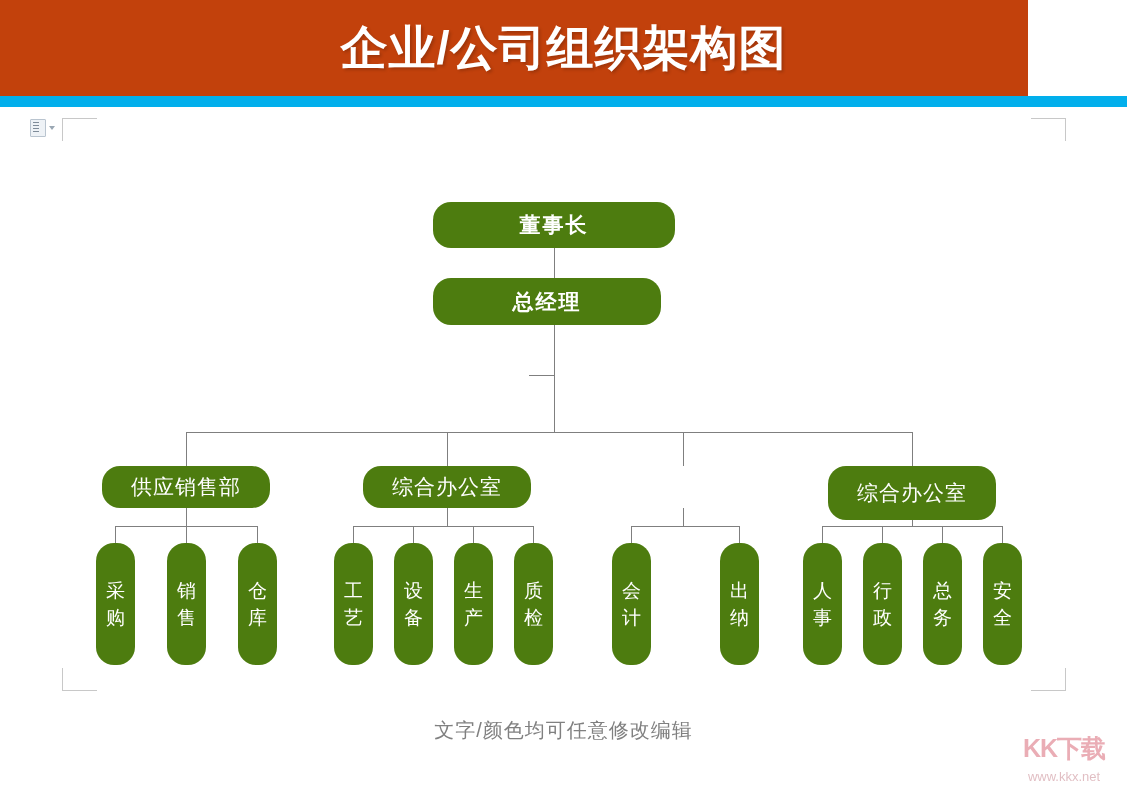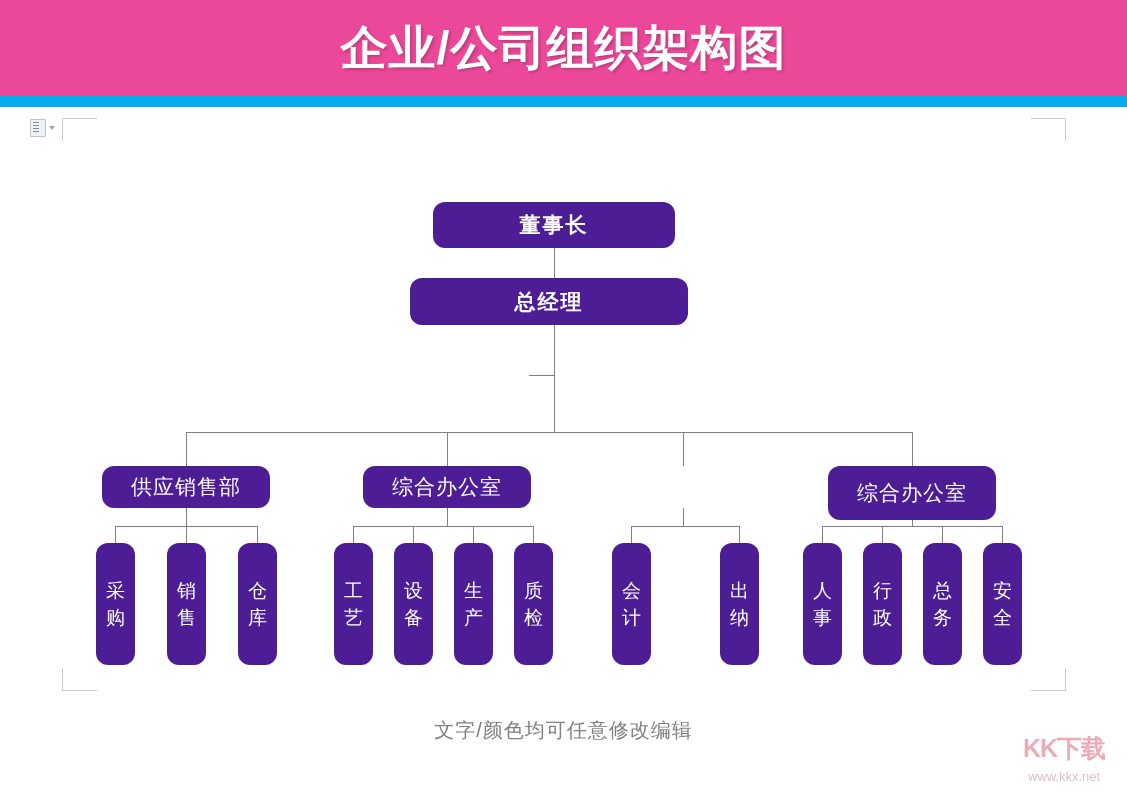--- a/index.html
+++ b/index.html
@@ -12,23 +12,23 @@
     height: 791px;
     position: relative;
     overflow: hidden;
     font-family: "Liberation Sans", "DejaVu Sans", sans-serif;
   }
 
   
   #banner {
     position: absolute;
     left: 0; top: 0;
-    width: 1127px;
+    width: 1028px;
     height: 103px;
-    background: #ec4899;
+    background: #c2410c;
   }
   #banner-stripe {
     position: absolute;
     left: 0; top: 96px;
     width: 1127px;
     height: 11px;
     background: #02AFEC;
   }
   #banner-title {
     position: absolute;
@@ -89,23 +89,23 @@
   
   #chart {
     position: absolute;
     left: 0; top: 103px;
     width: 1127px;
     height: 600px;
   }
 
   .node {
     position: absolute;
-    background: #4c1d95;
+    background: #4d7c0f;
     color: #ffffff;
-    border-radius: 12px;
+    border-radius: 18px;
     display: flex;
     align-items: center;
     justify-content: center;
     box-sizing: border-box;
     z-index: 3;
   }
   .node.top {
     font-size: 21px;
     font-weight: bold;
     letter-spacing: 2px;
@@ -220,21 +220,21 @@
   <div class="line vline" style="left:739px; top:423px; height:17px;"></div>
 
   <div class="line vline" style="left:912px; top:405px; height:18px;"></div>
   <div class="line hline" style="left:822px; top:423px; width:181px;"></div>
   <div class="line vline" style="left:822px; top:423px; height:17px;"></div>
   <div class="line vline" style="left:882px; top:423px; height:17px;"></div>
   <div class="line vline" style="left:942px; top:423px; height:17px;"></div>
   <div class="line vline" style="left:1002px; top:423px; height:17px;"></div>
 
   <div class="node top" style="left:433px; top:99px; width:242px; height:46px;">董事长</div>
-  <div class="node top" style="left:410px; top:175px; width:278px; height:47px;">总经理</div>
+  <div class="node top" style="left:433px; top:175px; width:228px; height:47px;">总经理</div>
 
   <div class="node dept" style="left:102px; top:363px; width:168px; height:42px;">供应销售部</div>
   <div class="node dept" style="left:363px; top:363px; width:168px; height:42px;">综合办公室</div>
   <div class="node dept" style="left:828px; top:363px; width:168px; height:54px;">综合办公室</div>
 
   <div class="node leaf" style="left:96px; top:440px; width:39px; height:122px;">
     <span class="ch">采</span>
     <span class="ch">购</span>
   </div>
   <div class="node leaf" style="left:167px; top:440px; width:39px; height:122px;">

